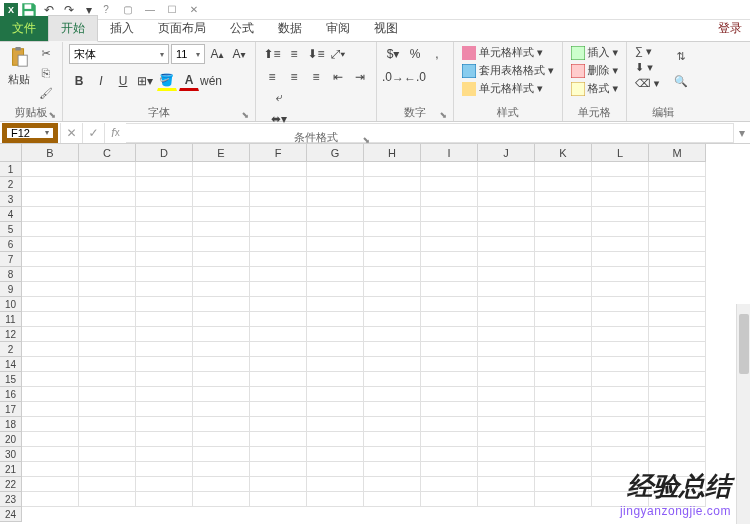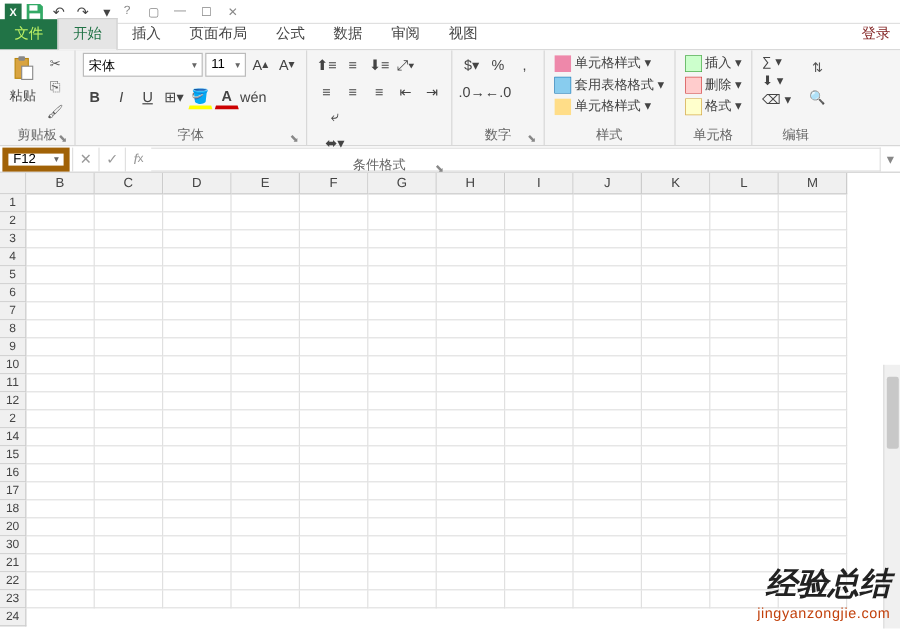--- a/index.html
+++ b/index.html
@@ -61,23 +61,23 @@
 .row-h { height: 15px; background: #f0f0f0; border-right: 1px solid #ccc; border-bottom: 1px solid #ccc; text-align: center; font-size: 10px; color: #444; line-height: 15px; cursor: pointer; }
 .cells { position: absolute; left: 22px; top: 18px; }
 .cell-row { display: flex; }
 .cell { width: 57px; height: 15px; border-right: 1px solid #e0e0e0; border-bottom: 1px solid #e0e0e0; font-size: 11px; padding: 0 2px; line-height: 15px; cursor: cell; overflow: hidden; white-space: nowrap; }
 .cell.hyperlink { color: #0563c1; text-decoration: underline; }
 
 .scroll-v { position: absolute; right: 0; top: 160px; width: 14px; bottom: 0; background: #f0f0f0; border-left: 1px solid #ddd; }
 .scroll-thumb-v { position: absolute; top: 10px; left: 2px; width: 10px; height: 60px; background: #c8c8c8; border-radius: 2px; }
 
 
-.watermark { position: absolute; right: 8px; bottom: 6px; text-align: right; pointer-events: none; }
+.watermark { position: absolute; right: 19px; bottom: 6px; text-align: right; pointer-events: none; }
 .watermark .big { font-size: 26px; font-weight: bold; font-style: italic; color: #222; font-family: "KaiTi","SimSun",serif; }
-.watermark .url { font-size: 12px; color: #c2410c; letter-spacing: 0.5px; margin-left: 48px; }
+.watermark .url { font-size: 12px; color: #8b5cf6; letter-spacing: 0.5px; margin-left: 48px; }
 </style>
 </head>
 <body>
 
 <div class="titlebar">
   <div class="titlebar-left">
     <div class="app-icon">X</div>
     <div class="qat-btn">
         <svg viewBox="0 0 16 16">
           <path fill="#3a6" d="M2 2h10l2 2v10H2z"></path>

